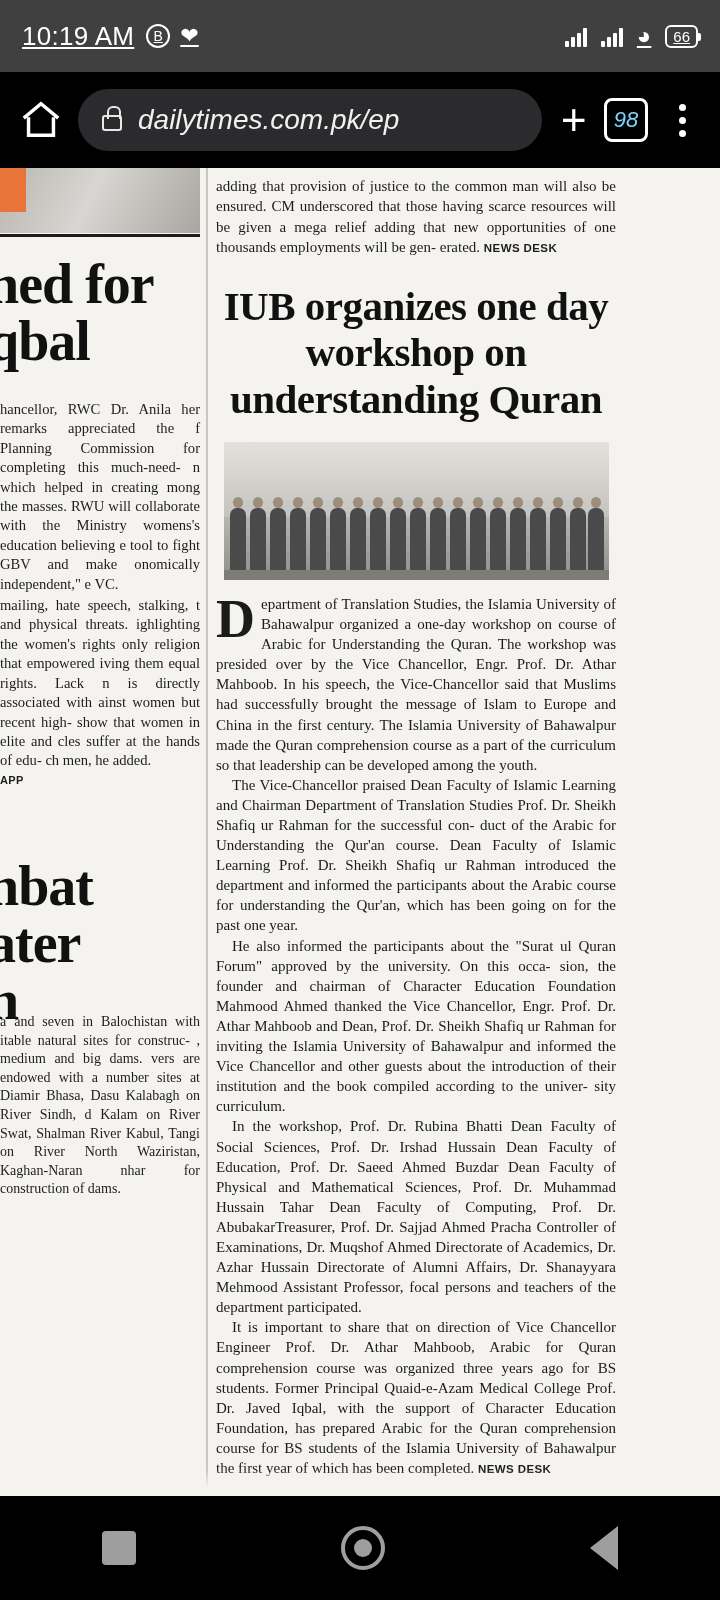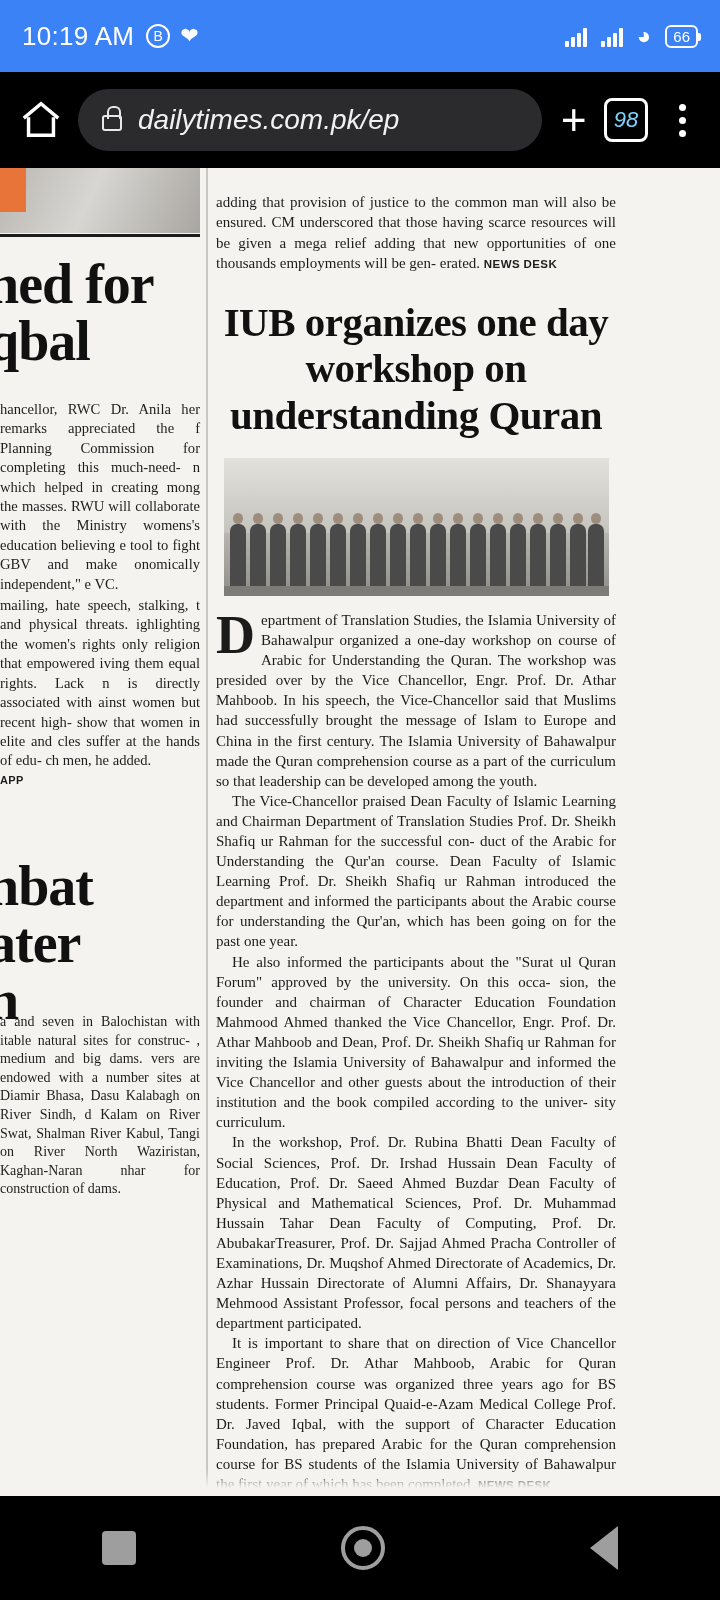--- a/index.html
+++ b/index.html
@@ -6,22 +6,22 @@
   html, body {
     width: 720px; height: 1600px;
     background: #000;
     font-family: "Liberation Sans", sans-serif;
     overflow: hidden;
   }
   #screen { position: relative; width: 720px; height: 1600px; background: #111; }
 
   
   .statusbar {
-    height: 72px; background: #3b82f6; color: #fff;
-    display: flex; align-items: center; padding: 13px 22px;
+    height: 72px; background: #404040; color: #fff;
+    display: flex; align-items: center; padding: 13px 22px; text-decoration: underline;
   }
   .sb-time { font-size: 26px; letter-spacing: .3px; }
   .sb-left-icons { display: flex; align-items: center; gap: 10px; margin-left: 12px; }
   .sb-badge {
     width: 24px; height: 24px; border-radius: 50%;
     border: 2px solid #fff; font-size: 14px; line-height: 20px;
     text-align: center; color: #fff;
   }
   .sb-heart { font-size: 22px; color: #fff; }
   .sb-right { margin-left: auto; display: flex; align-items: center; gap: 14px; }
@@ -119,21 +119,21 @@
 
   .divider-v {
     position: absolute; left: 206px; top: 0; width: 2px; height: 100%; background: #c9c7c2;
   }
 
   .col-main {
     position: absolute; left: 216px; top: 0; width: 400px; height: 100%;
   }
   .tail-text {
     font-family: "Liberation Serif", serif; font-size: 15px; line-height: 1.35;
-    color: #1d1d1d; text-align: justify; padding-top: 24px;
+    color: #1d1d1d; text-align: justify; padding-top: 8px;
   }
   .newsdesk { font-family: "Liberation Sans", sans-serif; font-size: 11.5px; font-weight: 700; letter-spacing: .4px; }
   .app-tag { font-family: "Liberation Sans", sans-serif; font-size: 11px; font-weight: 700; letter-spacing: .4px; }
 
   .headline {
     font-family: "Liberation Serif", serif; font-weight: 700;
     font-size: 41px; line-height: 1.13; color: #111; text-align: center;
     margin: 26px 0 20px 0; letter-spacing: -.5px;
   }
   .photo {

